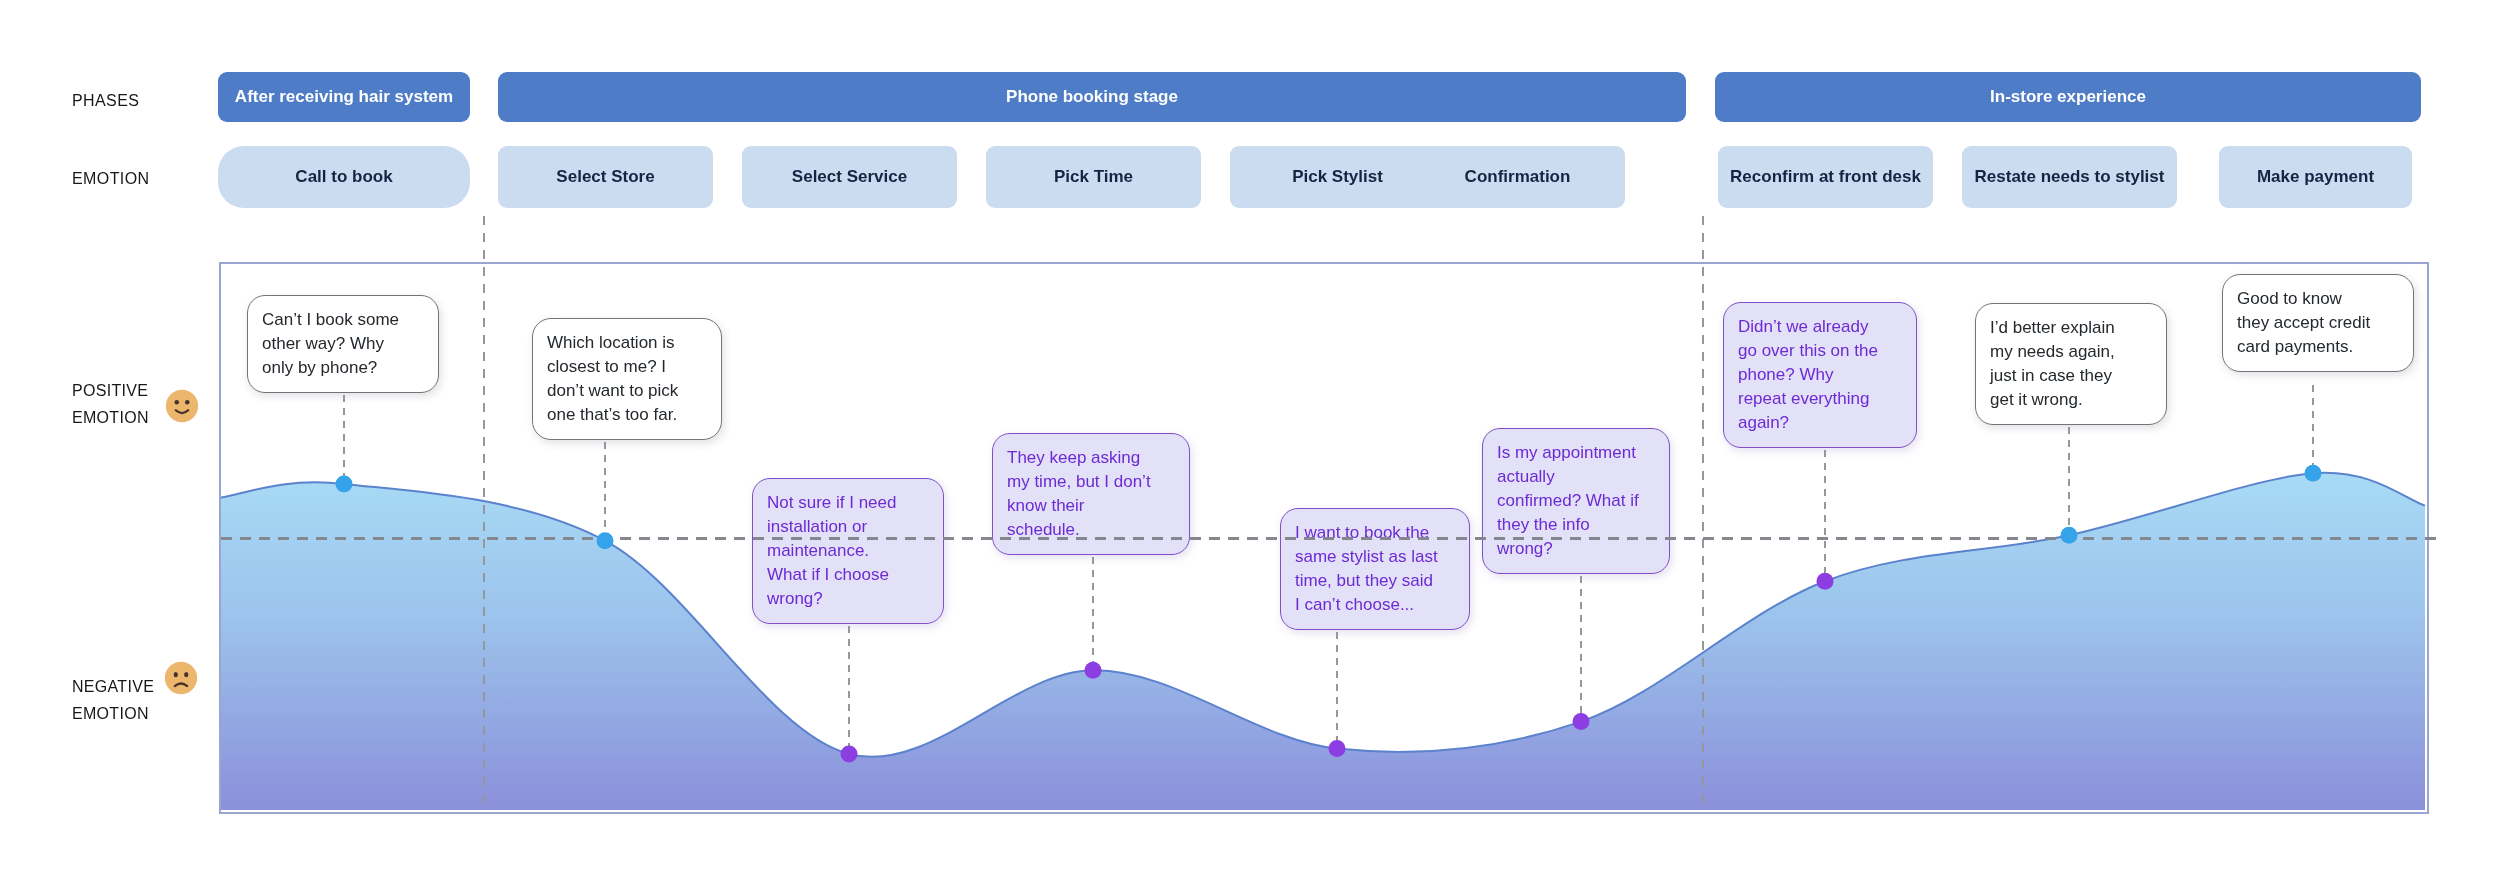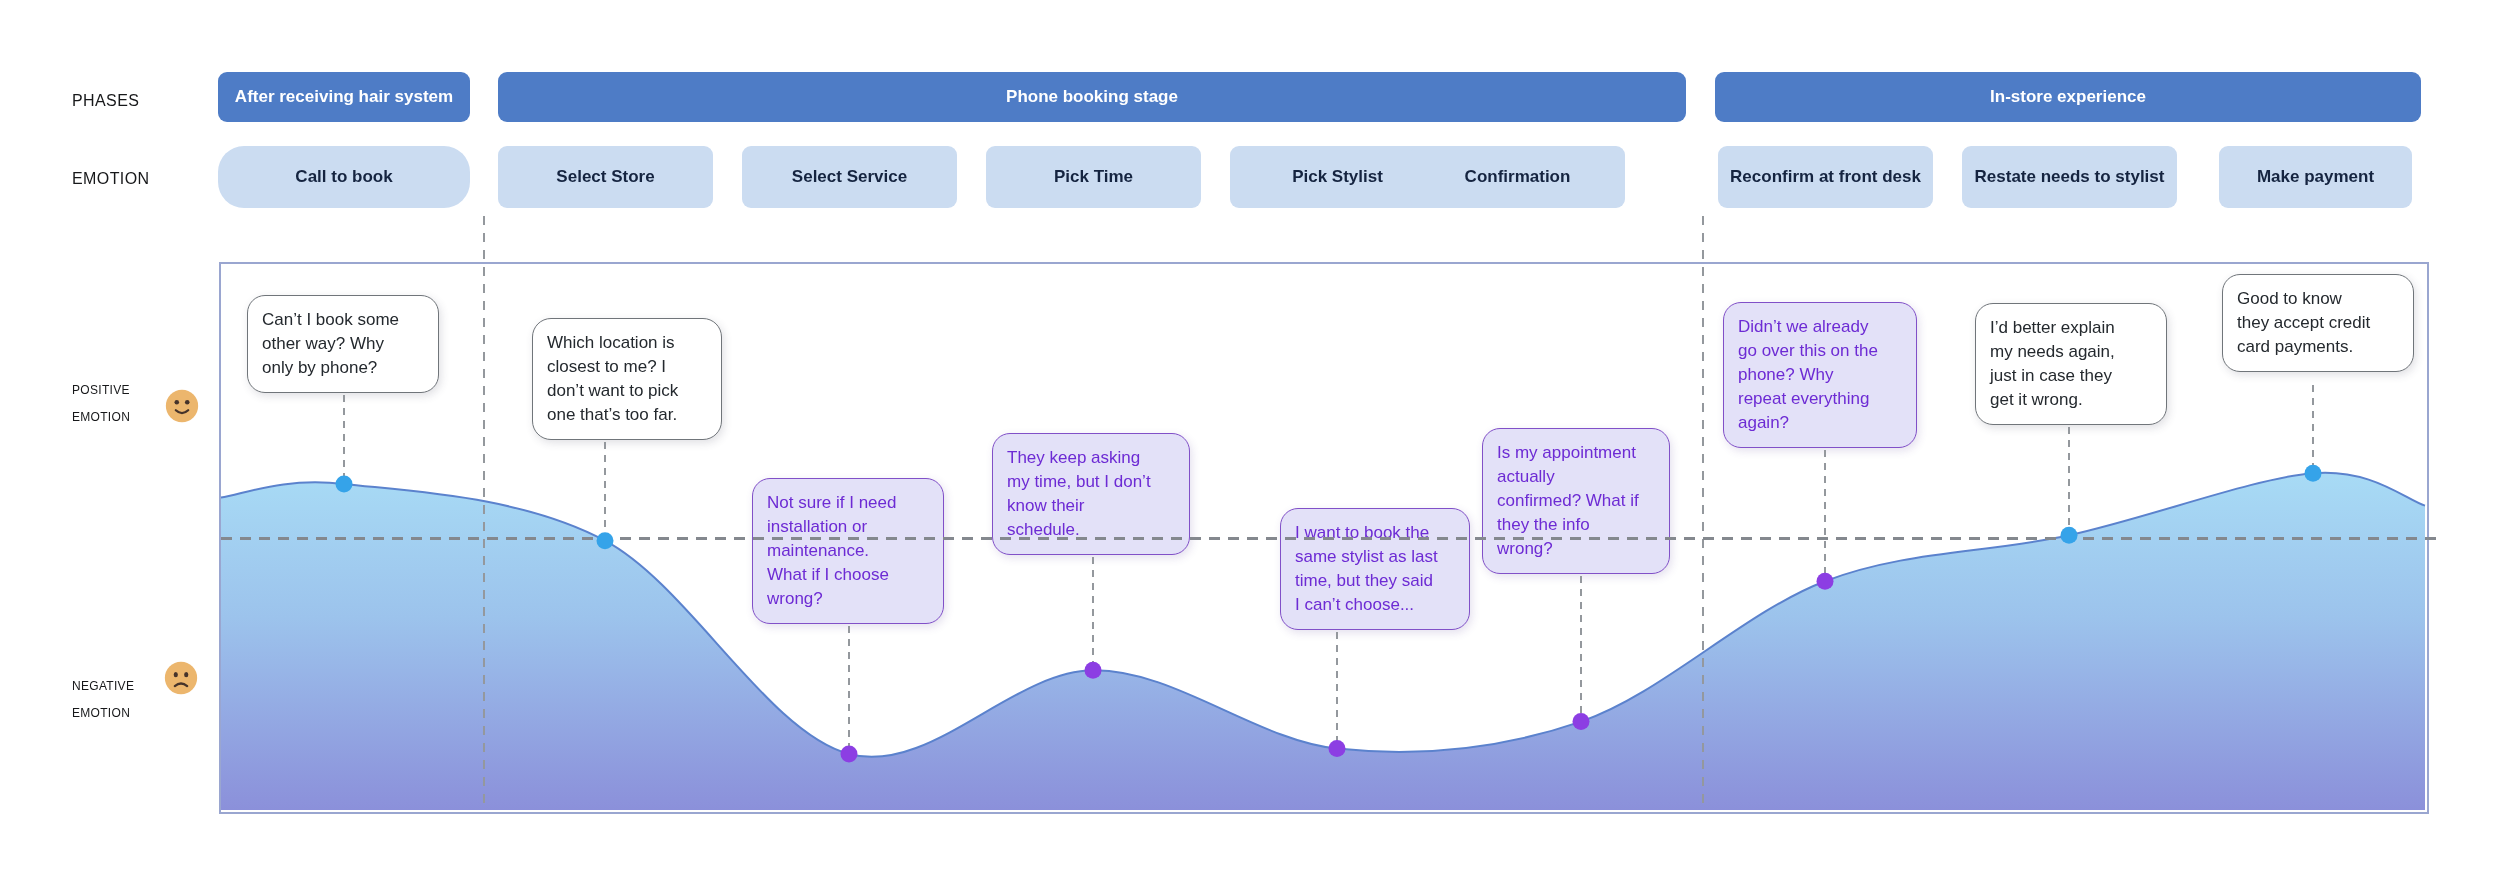--- a/index.html
+++ b/index.html
@@ -1,19 +1,19 @@
 <!DOCTYPE html>
 <html style="--phase-bar: #4e7cc6; --phase-text: #ffffff; --action-card: #cbdcf1; --action-text: #152440; --chart-border: #9aa6d0; --dash: #94989d; --dash-strong: #84888e; --bw-bg: #ffffff; --bw-border: #70757a; --bw-text: #24292e; --bp-bg: #e3e1f8; --bp-border: #8150c8; --bp-text: #6d2bd4; --emoji-face: #ecb66d; --emoji-features: #46332a;"><head>
 <meta charset="utf-8">
 <style>
   html,body{margin:0;padding:0;background:#fff;}
   #app{position:relative;width:2500px;height:891px;background:#fff;overflow:hidden;
        font-family:"Liberation Sans",sans-serif;}
   .rowlabel{position:absolute;font-size:16px;color:#17181a;letter-spacing:.4px;z-index:5;}
-  .axislabel{position:absolute;font-size:12px;color:#17181a;letter-spacing:.3px;z-index:5;}
+  .axislabel{position:absolute;font-size:16px;color:#17181a;letter-spacing:.3px;z-index:5;}
   .axislabel span{display:block;line-height:27px;}
   .face{position:absolute;z-index:5;}
   .phase-bar{position:absolute;top:72px;height:50px;border-radius:9px;
        background:var(--phase-bar);color:var(--phase-text);
        font-weight:bold;font-size:17px;display:flex;align-items:center;justify-content:center;
        white-space:nowrap;z-index:5;}
   .action-card{position:absolute;top:146px;height:62px;border-radius:9px;
        background:var(--action-card);color:var(--action-text);
        font-weight:bold;font-size:17px;display:flex;align-items:center;justify-content:center;
        white-space:nowrap;z-index:5;}

